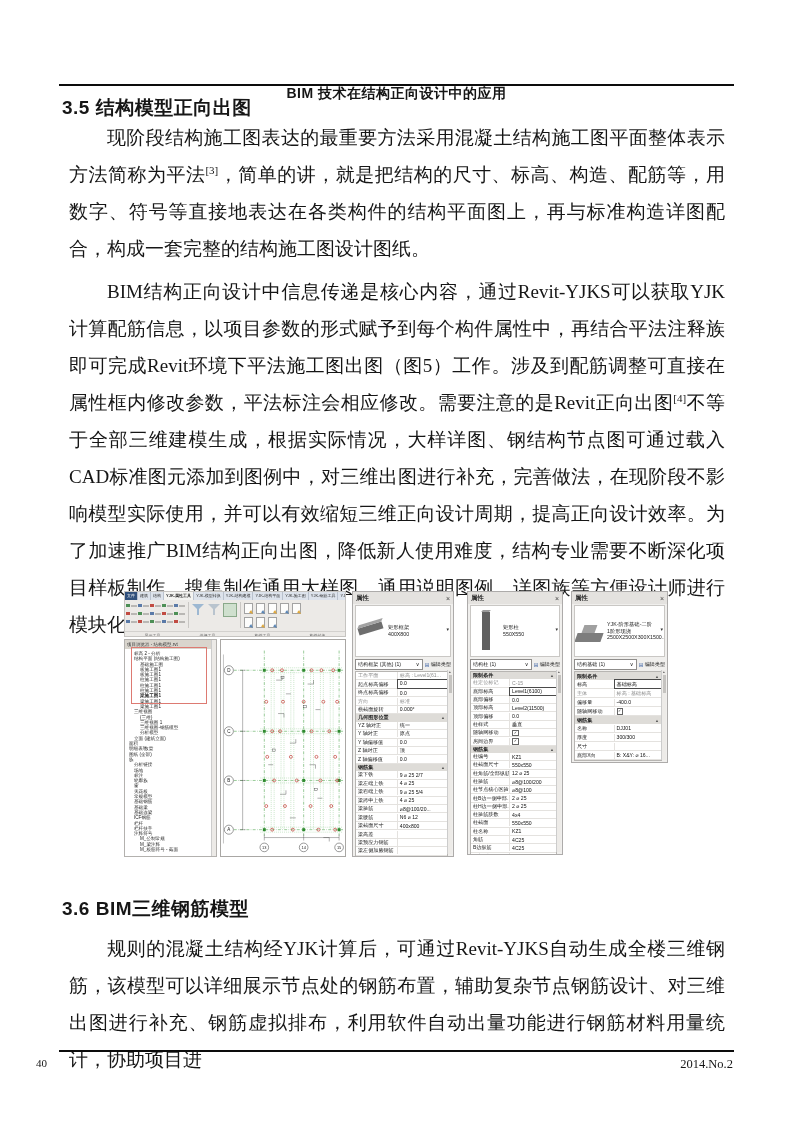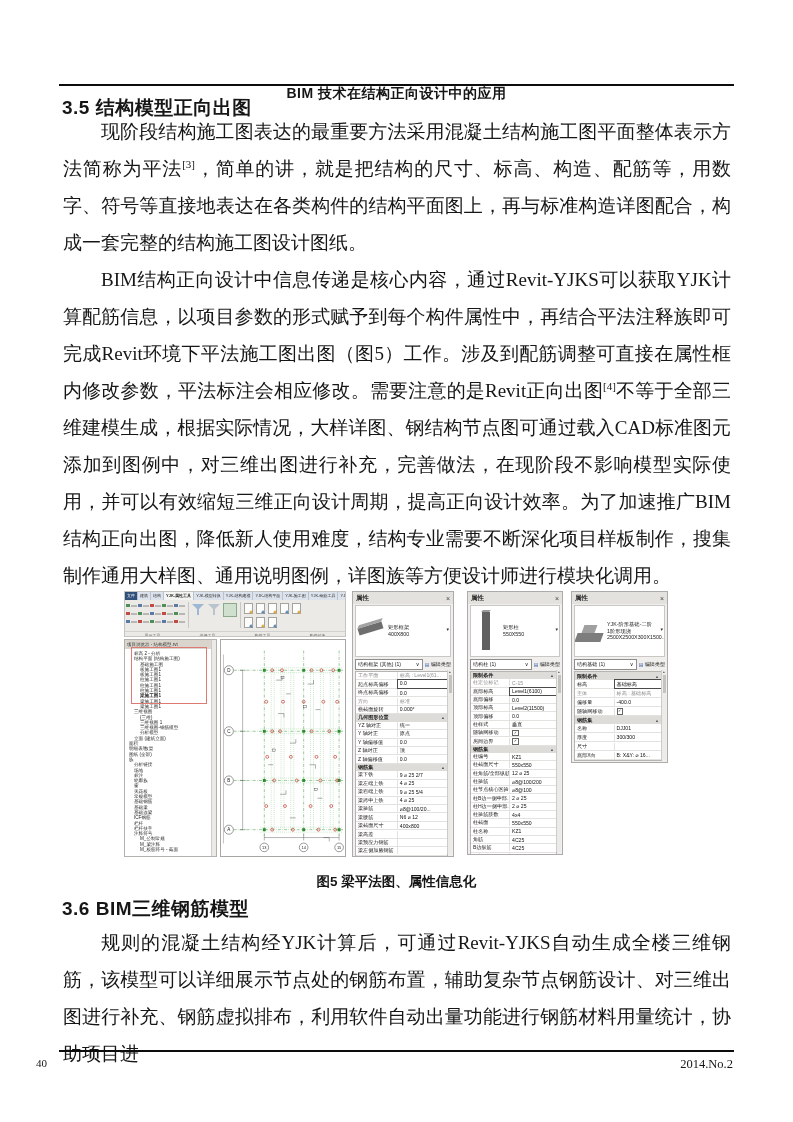--- a/index.html
+++ b/index.html
@@ -14,21 +14,21 @@
   .page-num{position:absolute;top:1057px;left:0;width:100%;text-align:left;font-size:11px;padding-left:36px;}
   .issue-num{position:absolute;top:1057px;right:60px;font-size:12.5px;}
 
   
   .sec-heading{position:absolute;left:62px;margin:0;
     font:bold 19px "Liberation Sans","DejaVu Sans",sans-serif;letter-spacing:.5px;}
   #h35{top:95px;} #h36{top:896px;}
   .bodyblock{position:absolute;left:63px;width:668px;font-size:19px;line-height:37px;
     text-align:justify;text-justify:inter-ideograph;}
   #body1{top:113px;} #body2{top:924px;}
-  .bodyblock p{margin:0;text-indent:2em;}
+  .bodyblock p{margin:6px;text-indent:2em;}
   sup.cite{font-size:11px;line-height:0;vertical-align:super;}
 
   .fig-caption{position:absolute;top:873px;left:0;width:100%;text-align:center;
     font:600 13.5px "Liberation Sans","DejaVu Sans",sans-serif;}
 
   
   .figure{position:absolute;left:124px;top:591px;width:545px;height:270px;
     font-family:"Liberation Sans","DejaVu Sans",sans-serif;}
 
   
@@ -706,21 +706,20 @@
           </div>
           <div class="prow">
             <span class="pl">底部X向</span>
             <span class="pv">B: X&amp;Y: ⌀ 16...</span>
           </div>
         </div>
       <div class="pp-scroll">▴<span class="thumb"></span></div>
     </div>
   </div>
 
-  <div class="fig-caption">图5 梁平法图、属性信息化</div>
 
   <h2 class="sec-heading" id="h36">3.6 BIM三维钢筋模型</h2>
 
   <div class="bodyblock" id="body2">
     <p>规则的混凝土结构经YJK计算后，可通过Revit-YJKS自动生成全楼三维钢筋，该模型可以详细展示节点处的钢筋布置，辅助复杂节点钢筋设计、对三维出图进行补充、钢筋虚拟排布，利用软件自动出量功能进行钢筋材料用量统计，协助项目进</p>
   </div>
 
   <div class="foot-rule"></div>
   <div class="page-num">40</div>
   <div class="issue-num">2014.No.2</div>

